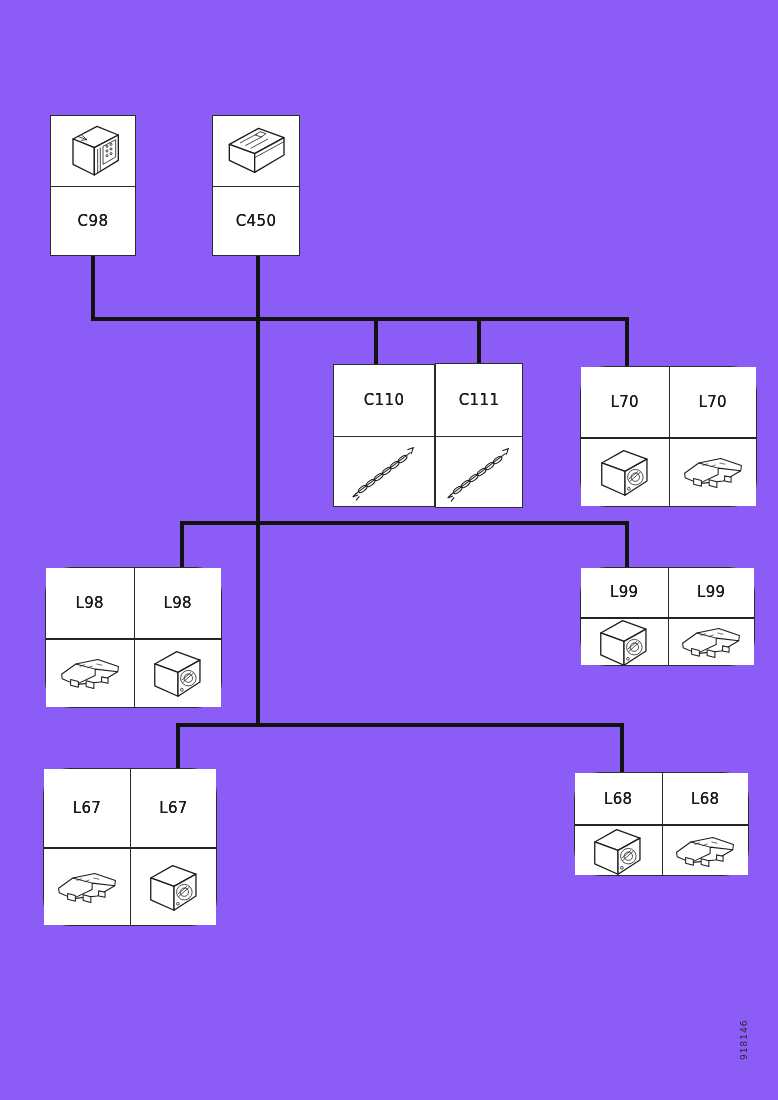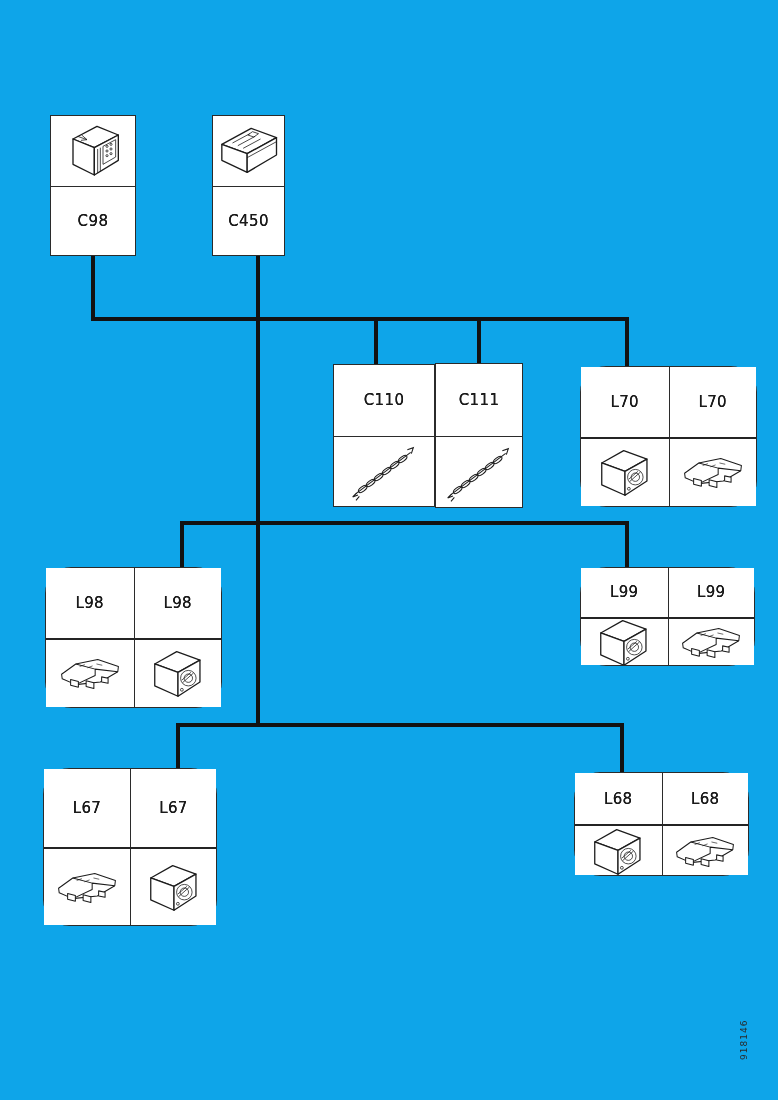--- a/index.html
+++ b/index.html
@@ -1,17 +1,17 @@
 <!DOCTYPE html>
 <html><head>
 <meta charset="utf-8">
 <style>
   html,body{margin:0;padding:0;background:#ffffff;}
   .canvas{
-    position:relative;width:778px;height:1100px;background:#0ea5e9;
+    position:relative;width:778px;height:1100px;background:#8b5cf6;
     font-family:"DejaVu Sans", sans-serif;overflow:hidden;
   }
   .wire{position:absolute;background:#121212;}
   .node{
     position:absolute;border:1px solid #2b2b2b;background:#ffffff;
     display:grid;box-sizing:border-box;
   }
   .node.single{grid-template-rows:1fr 1fr;}
   .node.double{grid-template-columns:1fr 1fr;grid-template-rows:1fr 1fr;border-radius:26px;}
   .cell{
@@ -127,21 +127,21 @@
 
   <div class="node single" style="left:50px;top:115px;width:86px;height:141px">
     <div class="cell pic">
       <svg>
           <use href="#s-ecu"></use>
         </svg>
     </div>
     <div class="cell lbl">C98</div>
   </div>
 
-  <div class="node single" style="left:212px;top:115px;width:73px;height:141px">
+  <div class="node single" style="left:212px;top:115px;width:88px;height:141px">
     <div class="cell pic">
       <svg>
           <use href="#s-relay"></use>
         </svg>
     </div>
     <div class="cell lbl">C450</div>
   </div>
 
   <div class="node single" style="left:333px;top:364px;width:102px;height:143px">
     <div class="cell lbl">C110</div>

